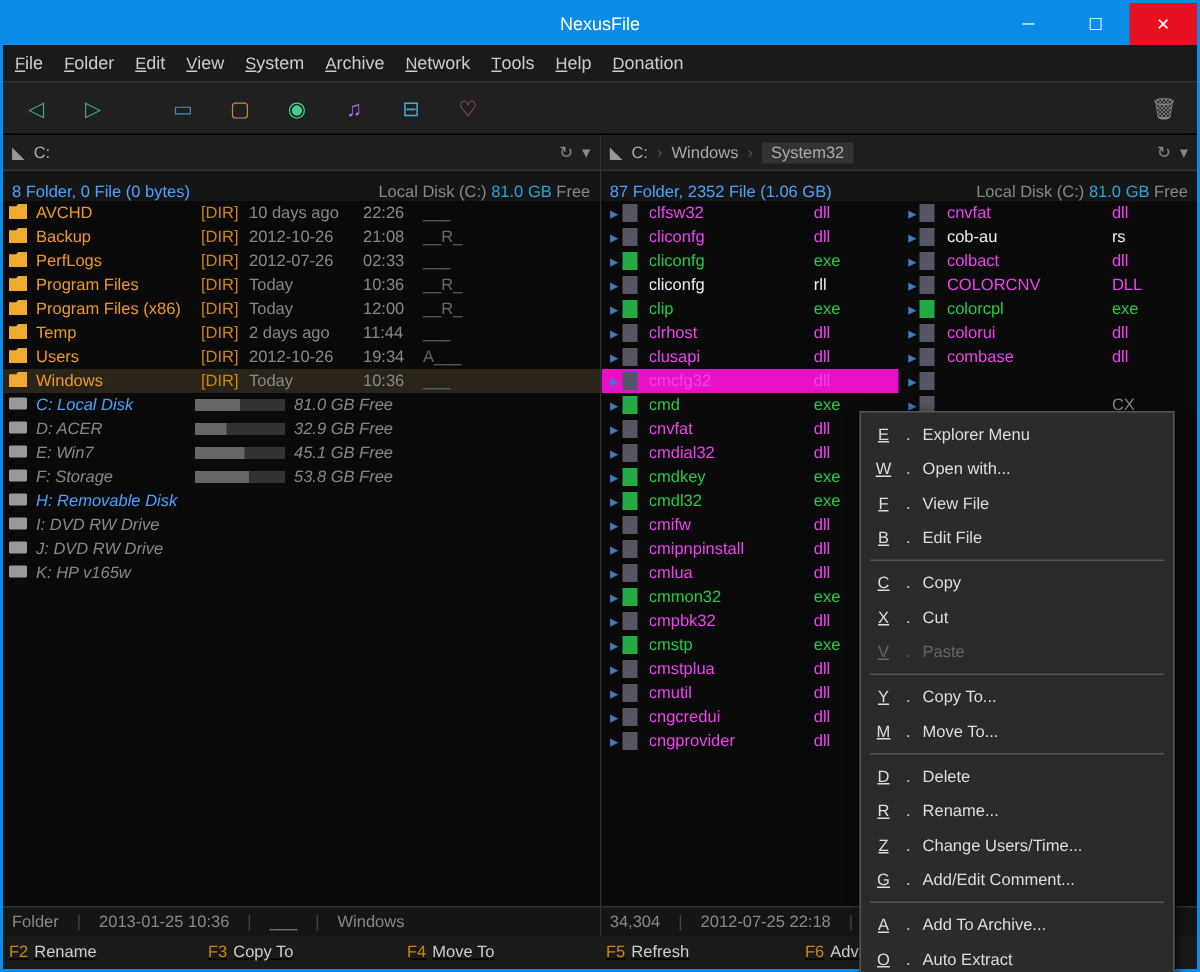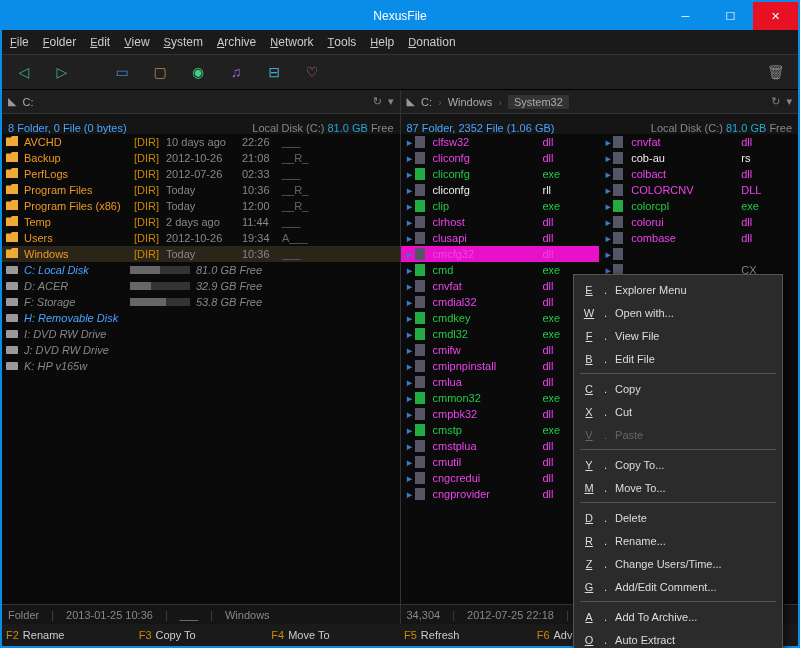--- a/index.html
+++ b/index.html
@@ -43,21 +43,21 @@
 .c-blue { color: #4aa3ff; }
 .drive-row { height: 16px; display:flex; align-items:center; padding:0 4px;font-style:italic; }
 .drive-row .fn { flex:0 0 100px; }
 .bar { width: 60px; height: 8px; background:#333; margin: 0 6px; position:relative; }
 .bar > div { height:100%; background:#666; }
 .dv-free { color:#888; }
 .expand { width: 10px; color: #3a7ac8; flex-shrink:0; text-align:center; }
 .rcols { display:flex; flex:1; }
 .rcol { flex:1; }
 .statusbar { height: 20px; background:#151515; color:#888; display:flex; align-items:center; padding:0 6px; gap:12px; border-top:1px solid #333;}
-.fkeys { height: 22px; background:#1a1a1a; display:flex; align-items:center; }
+.fkeys { height: 22px; background:#1a1a1a; display:flex; align-items:center;text-decoration:underline; }
 .fkey { flex:1; display:flex; gap:4px; padding:0 4px; }
 .fkey .k { color:#cc8800; }
 .fkey .l { color:#ccc; }
 .ctx { position:absolute; top:274px; left:573px; width:210px; background:#2b2b2b; border:1px solid #555; box-shadow:2px 2px 8px rgba(0,0,0,0.6); z-index:100; padding:3px 0;}
 .ctx-item { height:23px; display:flex; align-items:center; padding:0 8px; color:#ddd; gap:8px;}
 .ctx-item.dis { color:#666; }
 .ctx-item .sc { width:14px; text-align:center; text-decoration:underline;}
 .ctx-sep { height:1px; background:#555; margin:3px 6px; }
 .folder-ico { width:12px; height:10px; background:#eeaa33; display:inline-block; clip-path: polygon(0 15%,40% 15%,50% 0,100% 0,100% 100%,0 100%);}
 .file-ico { width:10px; height:12px; background:#888; display:inline-block; }
@@ -197,20 +197,28 @@
           <div class="drive-row">
             <span class="fic"><span class="disk-ico"></span></span>
             <span class="fn c-gray">D: ACER</span>
             <span class="bar">
               <div style="width:35%"></div>
             </span>
             <span class="dv-free">32.9 GB Free</span>
           </div>
           <div class="drive-row">
             <span class="fic"><span class="disk-ico"></span></span>
+            <span class="fn c-gray">E: Win7</span>
+            <span class="bar">
+              <div style="width:55%"></div>
+            </span>
+            <span class="dv-free">45.1 GB Free</span>
+          </div>
+          <div class="drive-row">
+            <span class="fic"><span class="disk-ico"></span></span>
             <span class="fn c-gray">F: Storage</span>
             <span class="bar">
               <div style="width:60%"></div>
             </span>
             <span class="dv-free">53.8 GB Free</span>
           </div>
           <div class="drive-row">
             <span class="fic"><span class="disk-ico"></span></span>
             <span class="fn c-blue">H: Removable Disk</span>
           </div>

